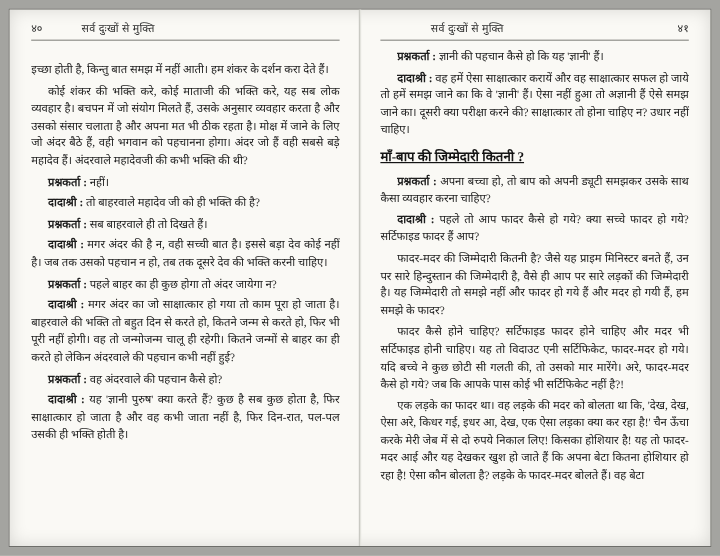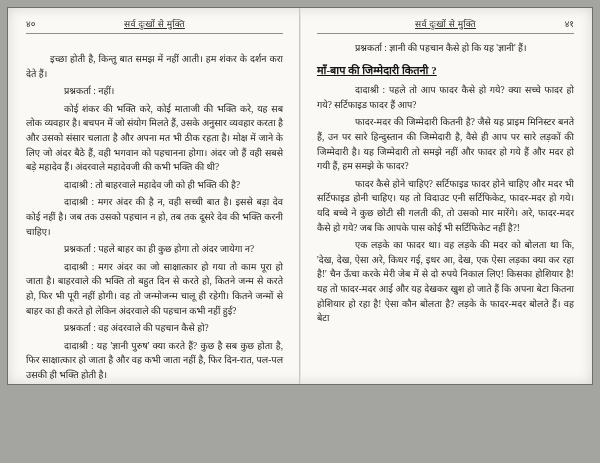--- a/index.html
+++ b/index.html
@@ -8,21 +8,21 @@
     background:#a4a4a0;
     font-family:"Liberation Serif","DejaVu Serif",serif;
     overflow:hidden;
   }
   .screen {
     position:relative; width:600px; height:463px;
     background:#a4a4a0;
   }
   .spread {
     position:absolute; left:7px; top:7px;
-    width:586px; height:378px;
+    width:586px; height:449px;
     background:#faf9f5;
     border:1px solid #6e6e6a;
     display:flex;
     box-shadow: inset 0 0 14px rgba(0,0,0,0.14);
   }
   .page {
     flex:1 1 50%;
     padding:9px 16px 8px 18px;
     overflow:hidden;
     position:relative;
@@ -32,31 +32,31 @@
 
   .pg-header {
     display:flex; align-items:baseline;
     font-size:9px; color:#2c2c2c;
     padding-bottom:3px;
     border-bottom:1px solid #8f8f8a;
     margin-bottom:7px;
   }
   .pg-header .num    { width:42px; }
   .pg-header .num.rt { text-align:right; }
-  .pg-header .title  { flex:1; text-align:center; letter-spacing:0.3px;text-decoration:underline; }
+  .pg-header .title  { flex:1; text-align:left; letter-spacing:0.3px; }
 
   .pg-body {
     font-size:9.4px;
     line-height:14.6px;
     text-align:justify;
     color:#1d1d1d;
   }
   .para { text-indent:14px; margin:0 0 3px 0; }
   .para.noindent { text-indent:0;margin-top:18px; }
-  .speaker { font-weight:400;margin-left:24px; }
+  .speaker { font-weight:700; }
 
   .section-heading {
     font-weight:700;
     font-size:11px;
     color:#141414;
     margin:7px 0 6px 0;
     text-indent:0;
     text-decoration:underline;
   }
 </style>
@@ -67,42 +67,45 @@
   <div class="spread">
 
     <div class="page left">
       <div class="pg-header">
         <span class="num">४०</span>
         <span class="title">सर्व दुःखों से मुक्ति</span>
         <span class="num rt"></span>
       </div>
       <div class="pg-body">
         <p class="para noindent"><b class="speaker"></b><span class="ptext">इच्छा होती है, किन्तु बात समझ में नहीं आती। हम शंकर के दर्शन करा देते हैं।</span></p>
+        <p class="para"><b class="speaker"></b><span class="ptext">कोई शंकर की भक्ति करे, कोई माताजी की भक्ति करे, यह सब लोक व्यवहार है। बचपन में जो संयोग मिलते हैं, उसके अनुसार व्यवहार करता है और उसको संसार चलाता है और अपना मत भी ठीक रहता है। मोक्ष में जाने के लिए जो अंदर बैठे हैं, वही भगवान को पहचानना होगा। अंदर जो हैं वही सबसे बड़े महादेव हैं। अंदरवाले महादेवजी की कभी भक्ति की थी?</span></p>
         <p class="para"><b class="speaker">प्रश्नकर्ता :</b><span class="ptext"> नहीं।</span></p>
-        <p class="para"><b class="speaker"></b><span class="ptext">कोई शंकर की भक्ति करे, कोई माताजी की भक्ति करे, यह सब लोक व्यवहार है। बचपन में जो संयोग मिलते हैं, उसके अनुसार व्यवहार करता है और उसको संसार चलाता है और अपना मत भी ठीक रहता है। मोक्ष में जाने के लिए जो अंदर बैठे हैं, वही भगवान को पहचानना होगा। अंदर जो हैं वही सबसे बड़े महादेव हैं। अंदरवाले महादेवजी की कभी भक्ति की थी?</span></p>
         <p class="para"><b class="speaker">दादाश्री :</b><span class="ptext"> तो बाहरवाले महादेव जी को ही भक्ति की है?</span></p>
+        <p class="para"><b class="speaker">प्रश्नकर्ता :</b><span class="ptext"> सब बाहरवाले ही तो दिखते हैं।</span></p>
         <p class="para"><b class="speaker">दादाश्री :</b><span class="ptext"> मगर अंदर की है न, वही सच्ची बात है। इससे बड़ा देव कोई नहीं है। जब तक उसको पहचान न हो, तब तक दूसरे देव की भक्ति करनी चाहिए।</span></p>
         <p class="para"><b class="speaker">प्रश्नकर्ता :</b><span class="ptext"> पहले बाहर का ही कुछ होगा तो अंदर जायेगा न?</span></p>
         <p class="para"><b class="speaker">दादाश्री :</b><span class="ptext"> मगर अंदर का जो साक्षात्कार हो गया तो काम पूरा हो जाता है। बाहरवाले की भक्ति तो बहुत दिन से करते हो, कितने जन्म से करते हो, फिर भी पूरी नहीं होगी। वह तो जन्मोजन्म चालू ही रहेगी। कितने जन्मों से बाहर का ही करते हो लेकिन अंदरवाले की पहचान कभी नहीं हुई?</span></p>
         <p class="para"><b class="speaker">प्रश्नकर्ता :</b><span class="ptext"> वह अंदरवाले की पहचान कैसे हो?</span></p>
         <p class="para"><b class="speaker">दादाश्री :</b><span class="ptext"> यह 'ज्ञानी पुरुष' क्या करते हैं? कुछ है सब कुछ होता है, फिर साक्षात्कार हो जाता है और वह कभी जाता नहीं है, फिर दिन-रात, पल-पल उसकी ही भक्ति होती है।</span></p>
       </div>
     </div>
 
     <div class="page right">
       <div class="pg-header">
         <span class="num"></span>
         <span class="title">सर्व दुःखों से मुक्ति</span>
         <span class="num rt">४१</span>
       </div>
       <div class="pg-body">
         <p class="para"><b class="speaker">प्रश्नकर्ता :</b><span class="ptext"> ज्ञानी की पहचान कैसे हो कि यह 'ज्ञानी' हैं।</span></p>
+        <p class="para"><b class="speaker">दादाश्री :</b><span class="ptext"> वह हमें ऐसा साक्षात्कार करायें और वह साक्षात्कार सफल हो जाये तो हमें समझ जाने का कि वे 'ज्ञानी' हैं। ऐसा नहीं हुआ तो अज्ञानी हैं ऐसे समझ जाने का। दूसरी क्या परीक्षा करने की? साक्षात्कार तो होना चाहिए न? उधार नहीं चाहिए।</span></p>
 
         <p class="section-heading">माँ-बाप की जिम्मेदारी कितनी ?</p>
 
+        <p class="para"><b class="speaker">प्रश्नकर्ता :</b><span class="ptext"> अपना बच्चा हो, तो बाप को अपनी ड्यूटी समझकर उसके साथ कैसा व्यवहार करना चाहिए?</span></p>
         <p class="para"><b class="speaker">दादाश्री :</b><span class="ptext"> पहले तो आप फादर कैसे हो गये? क्या सच्चे फादर हो गये? सर्टिफाइड फादर हैं आप?</span></p>
         <p class="para"><b class="speaker"></b><span class="ptext">फादर-मदर की जिम्मेदारी कितनी है? जैसे यह प्राइम मिनिस्टर बनते हैं, उन पर सारे हिन्दुस्तान की जिम्मेदारी है, वैसे ही आप पर सारे लड़कों की जिम्मेदारी है। यह जिम्मेदारी तो समझे नहीं और फादर हो गये हैं और मदर हो गयी हैं, हम समझे के फादर?</span></p>
         <p class="para"><b class="speaker"></b><span class="ptext">फादर कैसे होने चाहिए? सर्टिफाइड फादर होने चाहिए और मदर भी सर्टिफाइड होनी चाहिए। यह तो विदाउट एनी सर्टिफिकेट, फादर-मदर हो गये। यदि बच्चे ने कुछ छोटी सी गलती की, तो उसको मार मारेंगे। अरे, फादर-मदर कैसे हो गये? जब कि आपके पास कोई भी सर्टिफिकेट नहीं है?!</span></p>
         <p class="para"><b class="speaker"></b><span class="ptext">एक लड़के का फादर था। वह लड़के की मदर को बोलता था कि, 'देख, देख, ऐसा अरे, किधर गई, इधर आ, देख, एक ऐसा लड़का क्या कर रहा है!' चैन ऊँचा करके मेरी जेब में से दो रुपये निकाल लिए! किसका होशियार है! यह तो फादर-मदर आई और यह देखकर खुश हो जाते हैं कि अपना बेटा कितना होशियार हो रहा है! ऐसा कौन बोलता है? लड़के के फादर-मदर बोलते हैं। वह बेटा</span></p>
       </div>
     </div>
 
   </div>
 </div>
 

